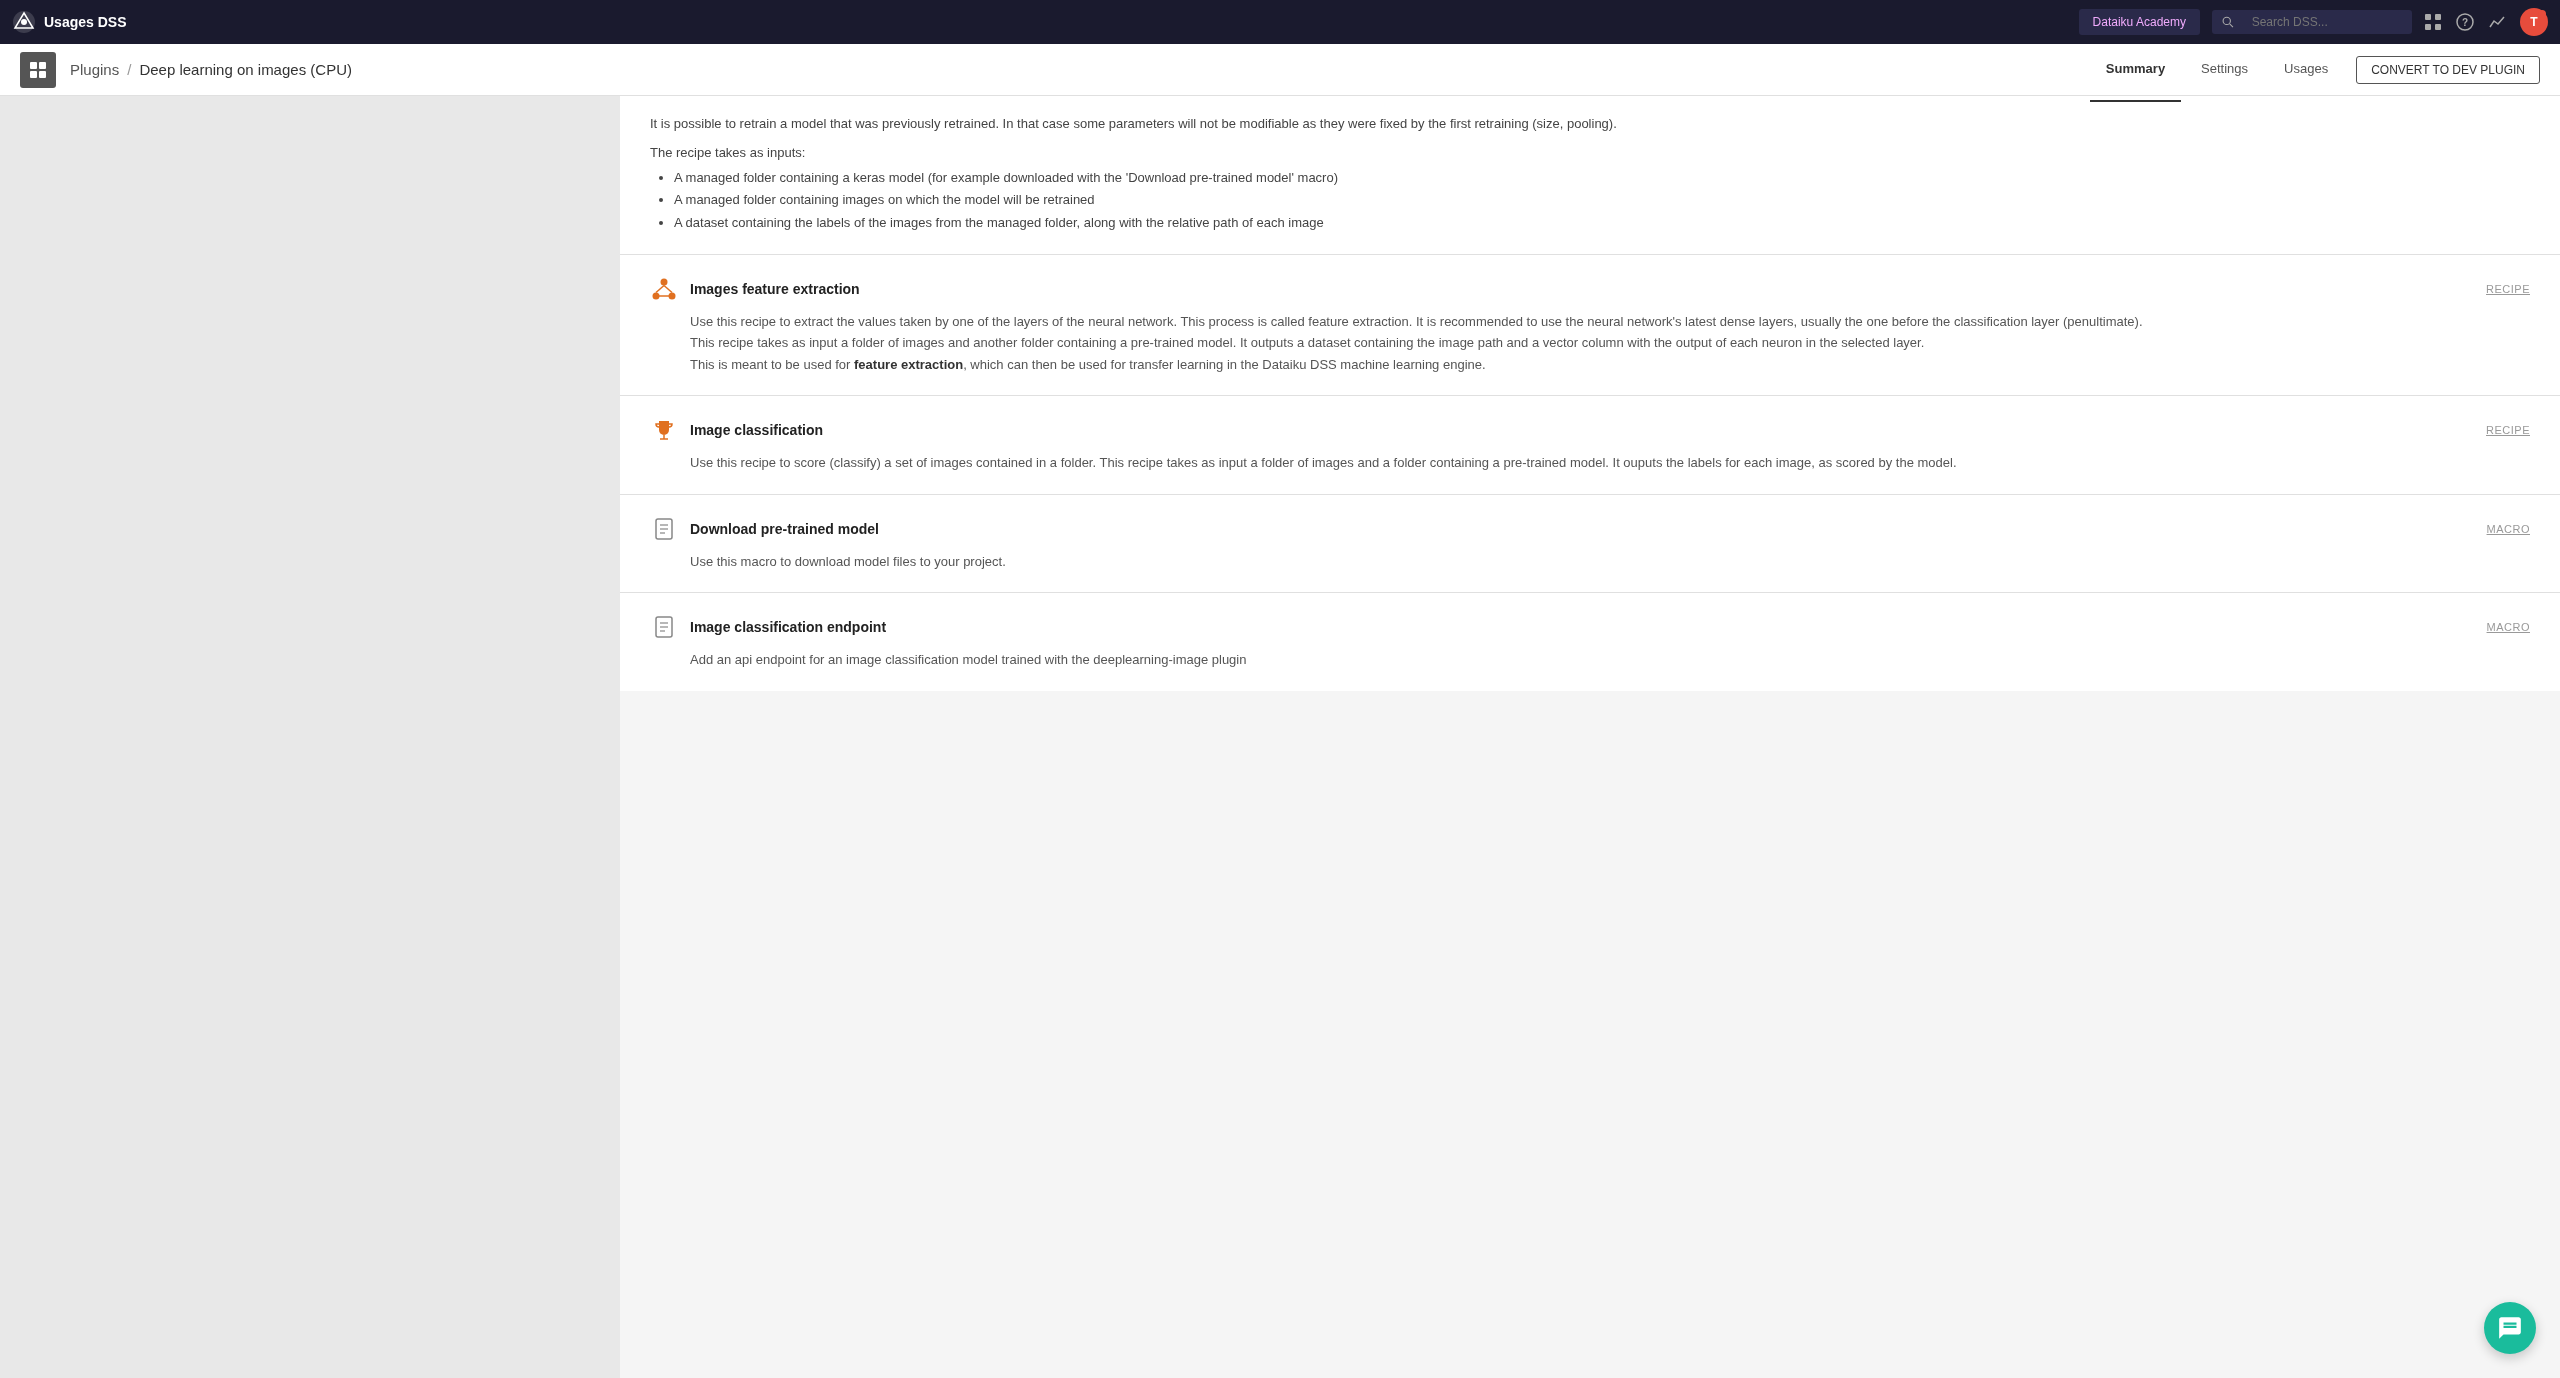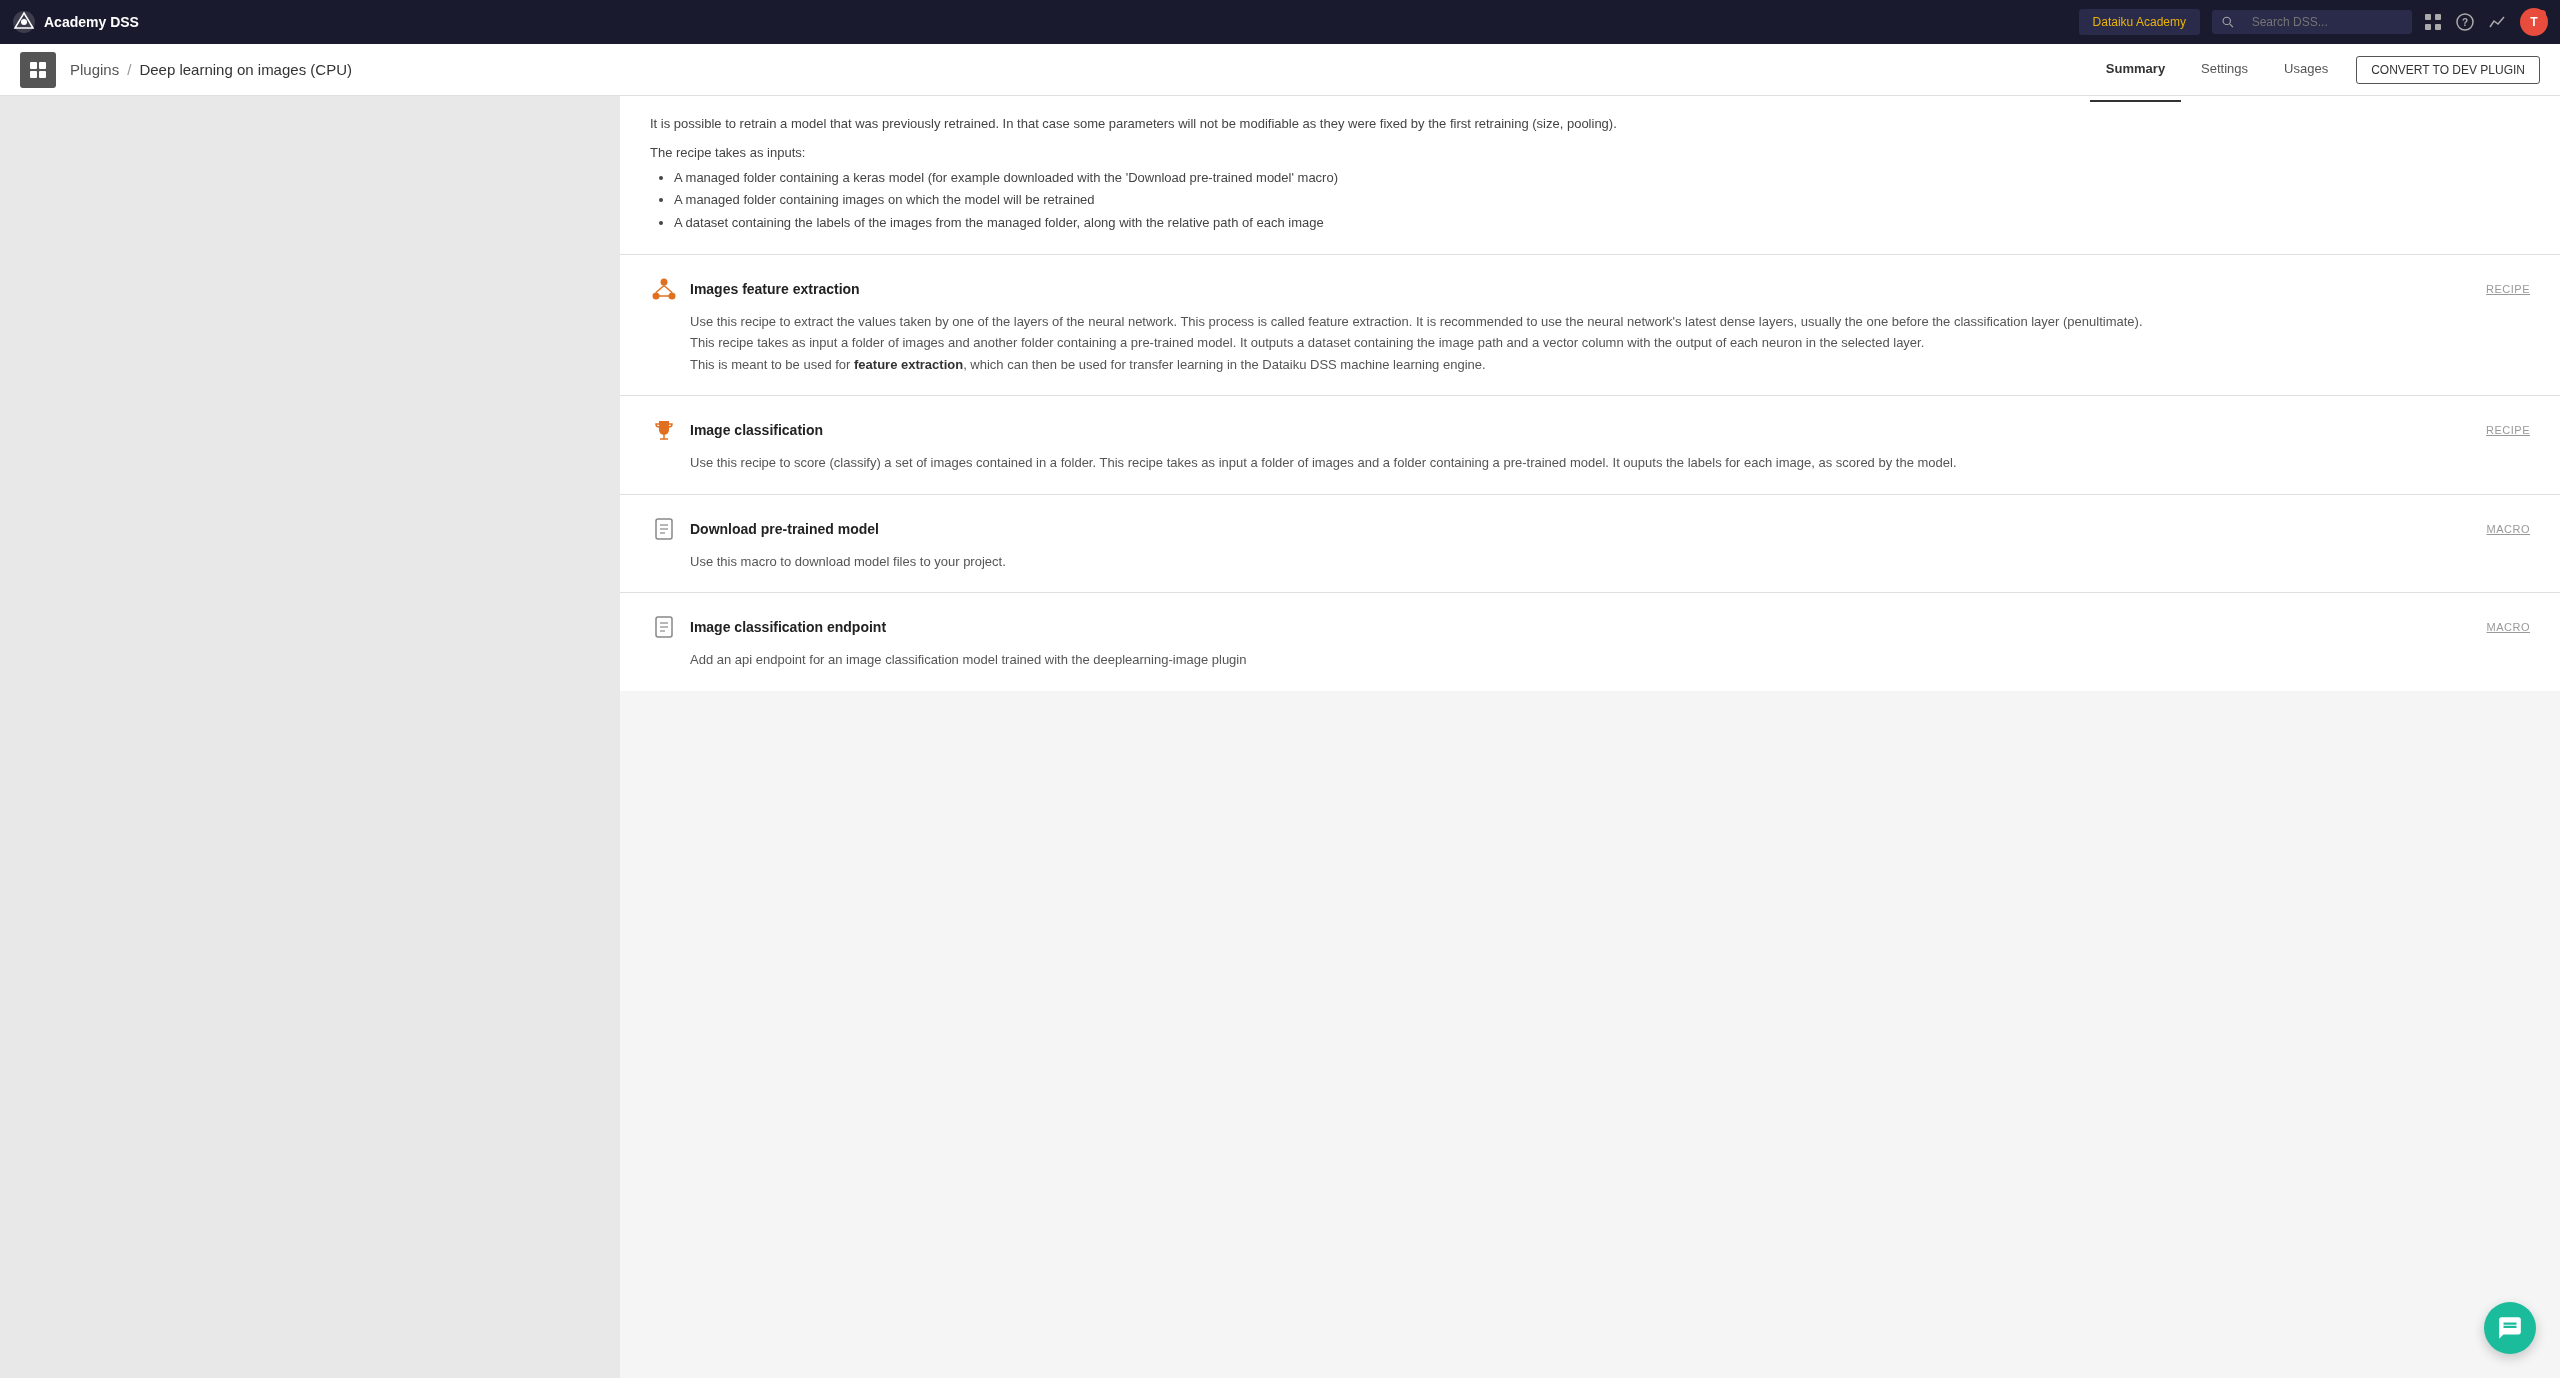--- a/index.html
+++ b/index.html
@@ -5,21 +5,21 @@
     * { box-sizing: border-box; margin: 0; padding: 0; }
     body { font-family: -apple-system, BlinkMacSystemFont, 'Segoe UI', Arial, sans-serif; background: #f0f0f0; color: #333; font-size: 13px; }
 
     
     .top-nav {
       display: flex; align-items: center; background: #1a1a2e; height: 44px; padding: 0 12px; gap: 12px; position: fixed; top: 0; left: 0; right: 0; z-index: 100;
     }
     .top-nav .logo { display: flex; align-items: center; gap: 8px; color: #fff; font-weight: 600; font-size: 14px; }
     .top-nav .logo-icon { width: 24px; height: 24px; }
     .top-nav .spacer { flex: 1; }
-    .top-nav .academy-btn { background: #2a2a4a; color: #eab308; border: none; padding: 6px 14px; border-radius: 3px; font-size: 12px; cursor: pointer; margin-left: 19px; }
+    .top-nav .academy-btn { background: #2a2a4a; color: #f0abfc; border: none; padding: 6px 14px; border-radius: 3px; font-size: 12px; cursor: pointer; margin-left: 19px; }
     .top-nav .search-box { display: flex; align-items: center; background: #2a2a4a; border-radius: 3px; padding: 5px 10px; gap: 18px; width: 200px; }
     .top-nav .search-box input { background: transparent; border: none; outline: none; color: #aaa; font-size: 12px; width: 100%; }
     .top-nav .nav-icons { display: flex; align-items: center; gap: 14px; color: #aaa; font-size: 16px; }
     .top-nav .avatar { width: 28px; height: 28px; border-radius: 50%; background: #e74c3c; display: flex; align-items: center; justify-content: center; color: #fff; font-size: 12px; font-weight: 700; }
     .notification-dot { width: 8px; height: 8px; background: #e74c3c; border-radius: 50%; position: absolute; top: 2px; right: 2px; }
     .avatar-wrapper { position: relative; }
 
     
     .sub-header {
       display: flex; align-items: center; background: #fff; height: 52px; padding: 0 20px; border-bottom: 1px solid #e0e0e0;
@@ -75,21 +75,21 @@
 </head>
 <body>
 
 <nav class="top-nav">
   <div class="logo">
     <svg class="logo-icon" viewBox="0 0 24 24" fill="none">
       <circle cx="12" cy="12" r="11" fill="#fff" opacity="0.15"></circle>
       <polygon points="12,3 21,18 3,18" fill="none" stroke="#fff" stroke-width="1.5"></polygon>
       <circle cx="12" cy="12" r="3" fill="#fff"></circle>
     </svg>
-    <span>Academy DSS</span>
+    <span>Usages DSS</span>
   </div>
   <div class="spacer"></div>
   <button class="academy-btn">Dataiku Academy</button>
   <div class="search-box">
     <svg width="14" height="14" viewBox="0 0 16 16" fill="#aaa">
         <circle cx="6.5" cy="6.5" r="5" stroke="#aaa" stroke-width="1.5" fill="none"></circle>
         <line x1="10.5" y1="10.5" x2="15" y2="15" stroke="#aaa" stroke-width="1.5"></line>
       </svg>
     <input type="text" placeholder="Search DSS..." style="">
   </div>

